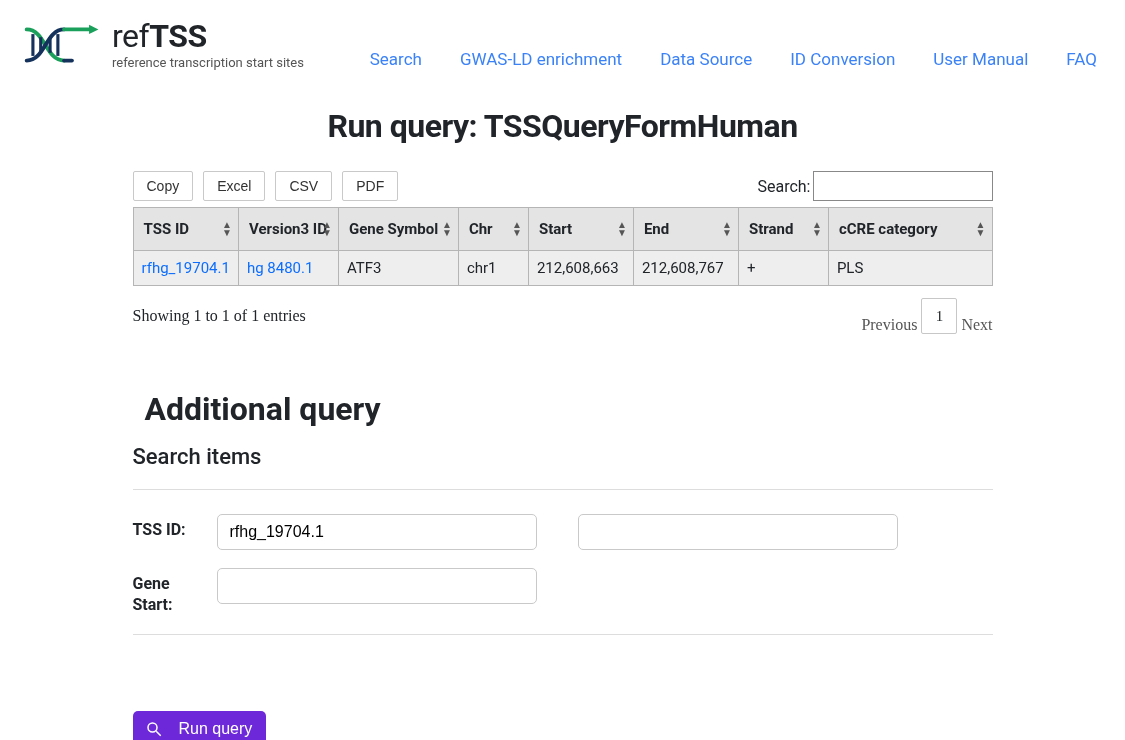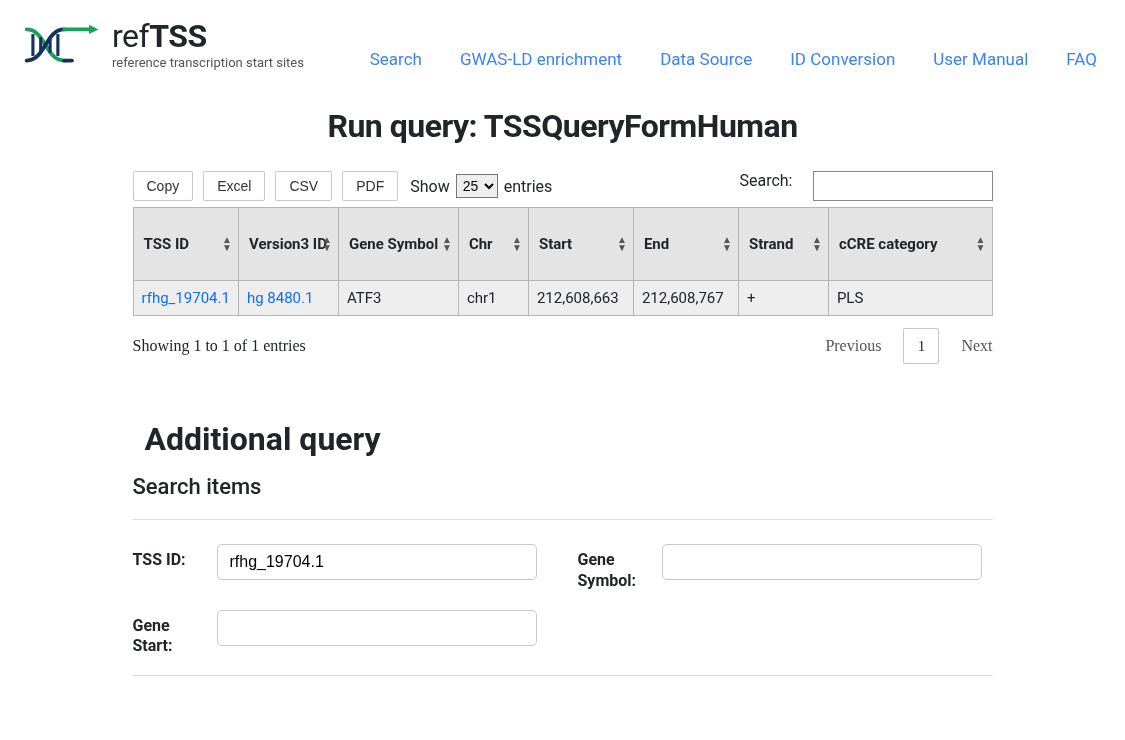--- a/index.html
+++ b/index.html
@@ -70,39 +70,39 @@
     cursor: pointer;
     color: #333;
   }
   .show-entries { display:flex; align-items:center; gap:6px; font-size:16px; margin-left:2px; }
   .show-entries select {
     border: 1px solid #767676;
     padding: 2px 2px;
     font-size: 14px;
     background:#eee;
   }
-  .table-search { margin-left:auto; display:flex; align-items:flex-start; gap:20px; font-size:16px; }
+  .table-search { margin-left:auto; display:flex; align-items:center; gap:2px; font-size:16px; }
   .table-search input {
     border:1px solid #888;
     padding:4px 6px;
     font-size:15px;
     width:180px;
     height:30px;
   }
 
   
   table.data {
     width:100%;
     border-collapse: collapse;
     border:1px solid #b5b5b5;
   }
   table.data th {
     background:#e4e4e4;
     border:1px solid #b5b5b5;
-    padding:27px 10px;
+    padding:12px 10px;
     font-size:15px;
     text-align:left;
     font-weight:700;
     position:relative;
     vertical-align:middle;
   }
   table.data th .sort-icons {
     position:absolute;
     right:6px;
     top:50%;
@@ -121,21 +121,21 @@
   }
   table.data td a { color:#0d6efd; text-decoration:none; }
 
   .table-bottom {
     display:flex;
     align-items:center;
     padding:12px 0 0;
     font-size:16px;
     font-family:Liberation Serif, serif;
   }
-  .paginate { margin-left:auto; display:flex; align-items:center; gap:22px; }
+  .paginate { margin-left:auto; display:flex; align-items:flex-end; gap:4px; }
   .paginate .page-num {
     border:1px solid #c7c7c7;
     background:#fff;
     width:36px; height:36px;
     display:flex; align-items:center; justify-content:center;
     font-size:15px;
     border-radius:2px;
   }
   .paginate span.pn { color:#555; cursor:pointer; }
 
@@ -234,27 +234,20 @@
 
   <h1 class="page-title">Run query: TSSQueryFormHuman</h1>
 
   
   <div class="table-top">
     <button class="export-btn">Copy</button>
     <button class="export-btn">Excel</button>
     <button class="export-btn">CSV</button>
     <button class="export-btn">PDF</button>
 
-    <div class="show-entries">
-      <span>Show</span>
-      <select>
-        <option>25</option>
-      </select>
-      <span>entries</span>
-    </div>
 
     <div class="table-search">
       <span>Search:</span>
       <input type="text" value="" style="">
     </div>
   </div>
 
   
   <table class="data">
     <thead>
@@ -320,21 +313,20 @@
   <h2 class="addq">Additional query</h2>
   <h3 class="search-items">Search items</h3>
   <hr class="sep">
 
   <div class="form-row">
     <div class="form-group">
       <label>TSS ID:</label>
       <input type="text" value="rfhg_19704.1" style="">
     </div>
     <div class="form-group">
-      <label>Gene Symbol:</label>
       <input type="text" value="" style="">
     </div>
   </div>
 
   <div class="form-row">
     <div class="form-group">
       <label>Gene Start:</label>
       <input type="text" value="" style="">
     </div>
     <div class="form-group" style="visibility:hidden">

